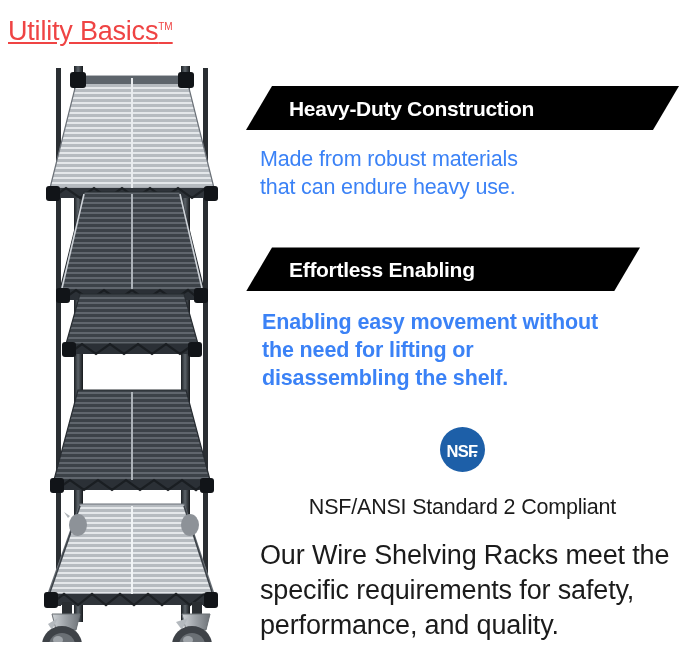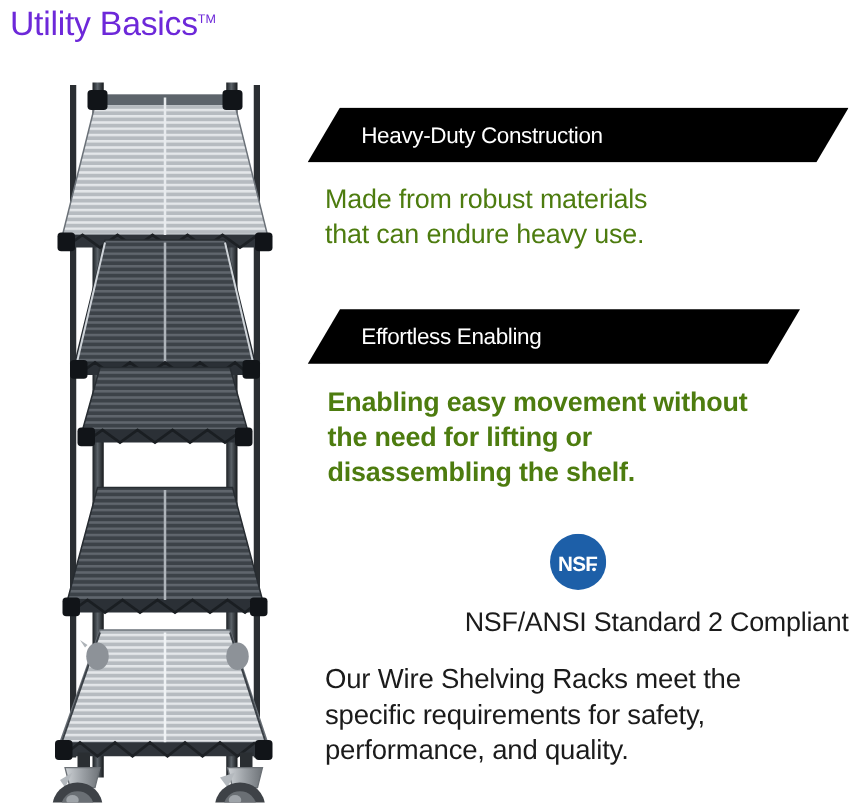--- a/index.html
+++ b/index.html
@@ -13,26 +13,27 @@
     font-family: "Liberation Sans", sans-serif;
     color: #1a1a1a;
     overflow: hidden;
     position: relative;
   }
 
   
   .brand {
     position: absolute;
     left: 8px;
-    top: 4px;
+    top: 16px;
     font-size: 27px;
     font-weight: 400;
     letter-spacing: -0.2px;
-    color: #6d28d9;
+    color: #ef4444;
     white-space: nowrap;
+    text-decoration: underline;
   }
   .brand .tm {
     font-size: 10px;
     vertical-align: super;
     letter-spacing: 0;
   }
 
   
   .product {
     position: absolute;
@@ -62,60 +63,60 @@
   .banner-1 {
     width: 433px;
     clip-path: polygon(26px 0, 433px 0, 407px 44px, 0 44px);
   }
   .banner-2 {
     width: 394px;
     clip-path: polygon(26px 0, 394px 0, 368px 44px, 0 44px);
   }
   .banner-title {
     margin-left: 43px;
-    font-size: 18px;
-    font-weight: 400;
+    font-size: 21px;
+    font-weight: 700;
     letter-spacing: -0.3px;
     white-space: nowrap;
     line-height: 1;
   }
 
   .body-text {
     font-size: 21.5px;
     line-height: 1.29;
-    color: #4d7c0f;
+    color: #3b82f6;
     letter-spacing: -0.15px;
     white-space: pre-line;
   }
 
   .para-1 { margin: 16px 0 0 14px; }
   .spacer-1 { height: 46px; }
   .para-2 { margin: 18px 0 0 16px; font-weight: bold; }
 
   
   .nsf-block {
     margin-top: 34px;
     text-align: center;
   }
   .nsf-badge {
     display: inline-block;
     width: 45px;
     height: 45px;
   }
   .nsf-caption {
-    margin-top: 9px;
+    margin-top: 19px;
     font-size: 21.5px;
     letter-spacing: -0.2px;
     color: #1b1b1b;
-    text-align: right;
+    text-align: center;
     line-height: 1.2;
   }
   .nsf-para {
     margin: 18px 0 0 14px;
-    font-size: 22px;
+    font-size: 27px;
     line-height: 1.29;
     letter-spacing: -0.15px;
     color: #1b1b1b;
     white-space: pre-line;
     text-align: left;
   }
 </style>
 </head>
 <body>
 

